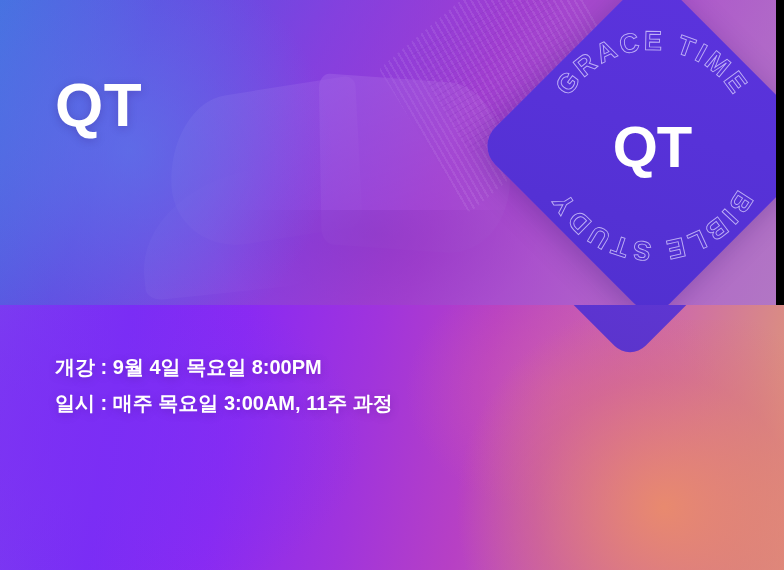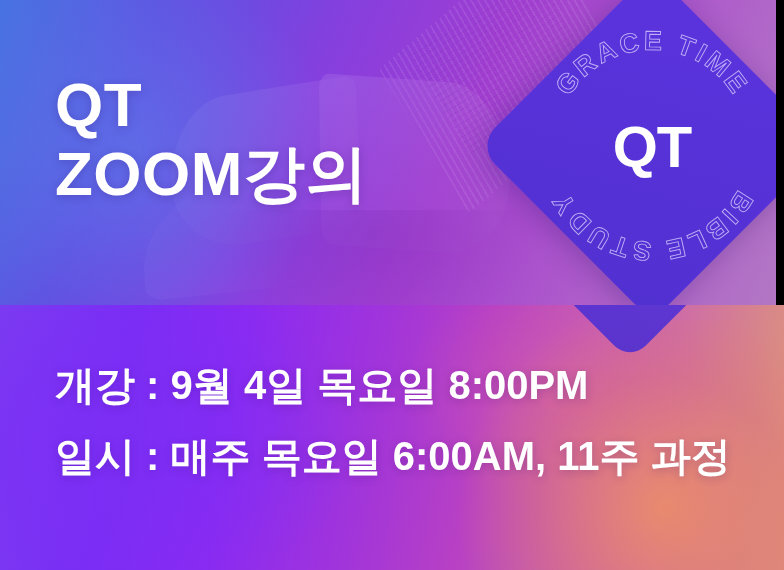--- a/index.html
+++ b/index.html
@@ -203,21 +203,21 @@
     transform:rotate(45deg);
   }
 
   .info-list {
     position:absolute;
     left:55px; top:45px;
     z-index:5;
   }
   .info-line {
     color:#ffffff;
-    font-size:40px;
+    font-size:20px;
     font-weight:bold;
     line-height:1.78;
     white-space:nowrap;
     letter-spacing:0px;
     text-shadow:0 2px 8px rgba(60,15,110,.25);
   }
 </style>
 </head>
 <body>
 
@@ -232,21 +232,20 @@
       <div class="bp-fan"></div>
       <div class="bp-lines"></div>
       <div class="bp-shadow"></div>
     </div>
 
     <div class="hero-wash"></div>
     <div class="hero-glow"></div>
 
     <div class="title-block">
       <div class="title-line">QT</div>
-      <div class="title-line">ZOOM강의</div>
     </div>
 
     <div class="badge-wrap">
       <div class="diamond"></div>
       <div class="badge-inner">
         <svg class="ring-svg" viewBox="0 0 248 248">
           <defs>
             <path id="arcTop" d="M 124,124 m -96,0 a 96,96 0 1 1 192,0" fill="none"></path>
             <path id="arcBot" d="M 124,124 m 96,0 a 96,96 0 1 1 -192,0" fill="none"></path>
           </defs>
@@ -263,17 +262,17 @@
   </div>
 
   <div class="info-band">
     <div class="band-violet"></div>
     <div class="band-pink"></div>
     <div class="band-warm"></div>
     <div class="diamond-tip"></div>
 
     <div class="info-list">
       <div class="info-line">개강 : 9월 4일 목요일 8:00PM</div>
-      <div class="info-line">일시 : 매주 목요일 6:00AM, 11주 과정</div>
+      <div class="info-line">일시 : 매주 목요일 3:00AM, 11주 과정</div>
     </div>
   </div>
 
 </div>
 
 </body></html>

